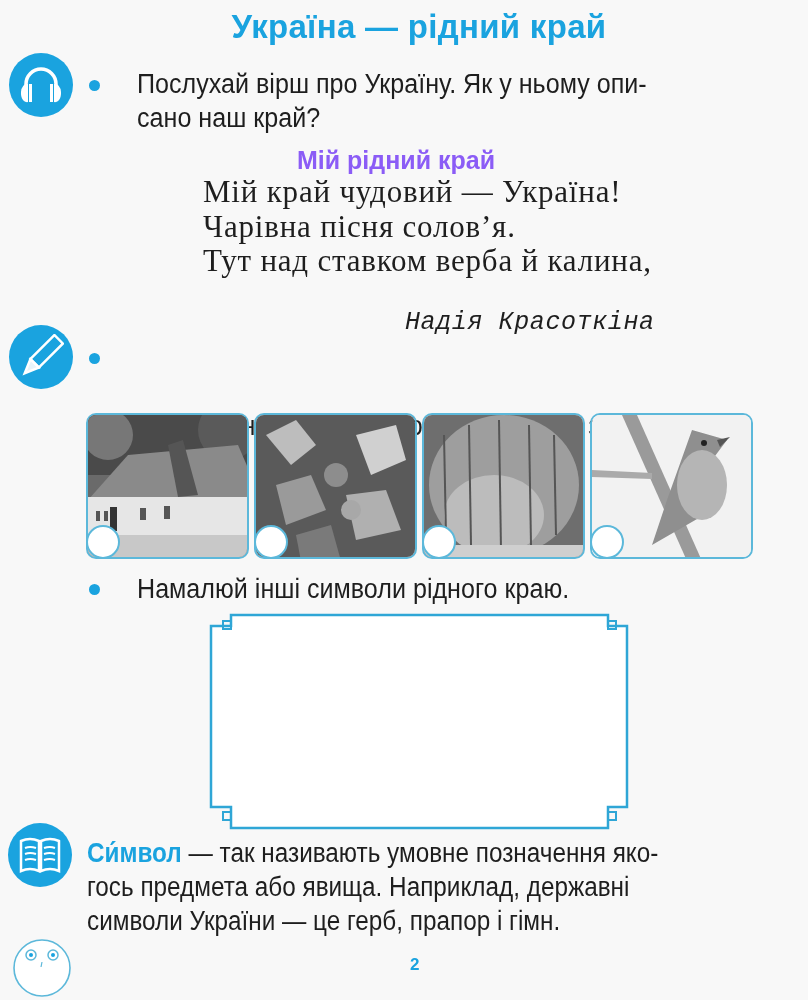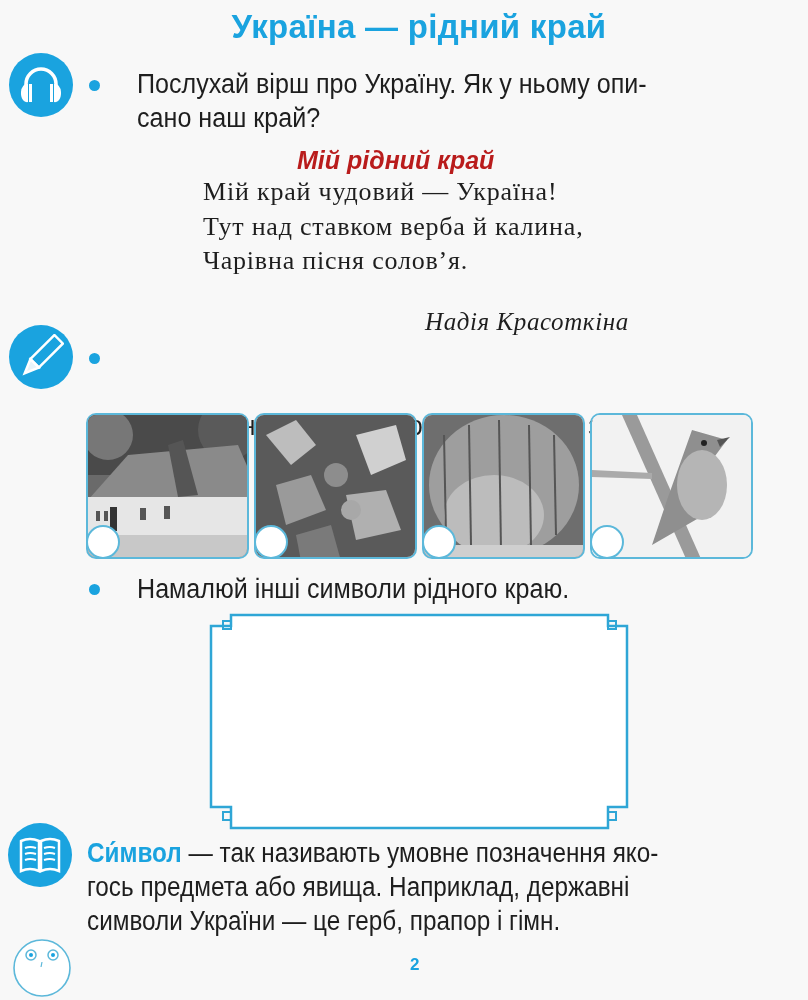--- a/index.html
+++ b/index.html
@@ -21,25 +21,25 @@
       display: flex; align-items: center; justify-content: center;
     }
     .bullet {
       width: 11px; height: 11px; border-radius: 50%; background: #1aa3df;
     }
     .task-text {
       font-size: 27px; line-height: 34px; color: #1e1e1e;
       transform: scaleX(0.93); transform-origin: left top;
     }
     .poem-title {
-      font-size: 25px; font-weight: bold; color: #b91c1c; font-style: italic;
+      font-size: 25px; font-weight: bold; color: #8b5cf6;
     }
     .poem {
       font-family: "Liberation Serif", "DejaVu Serif", serif;
-      font-size: 26px; line-height: 34.5px; color: #1e1e1e;
+      font-size: 31px; line-height: 34.5px; color: #1e1e1e;
       letter-spacing: 0.8px;
     }
     .author {
       font-family: "Liberation Serif", "DejaVu Serif", serif;
       font-style: italic; font-size: 25px; color: #1e1e1e; letter-spacing: 0.6px;
     }
     .photo {
       top: 413px; height: 146px; border: 2px solid #5cb8da; border-radius: 10px;
       overflow: hidden; box-sizing: border-box;
     }
@@ -74,24 +74,24 @@
 </div>
 <div class="abs bullet" style="left:89px; top:80px;"></div>
 <div class="abs task-text" style="left:137px; top:67px; width:660px;">
   <div>Послухай вірш про Україну. Як у ньому опи-</div>
   <div>сано наш край?</div>
 </div>
 
 <div class="abs poem-title" style="left:297px; top:146px;">Мій рідний край</div>
 <div class="abs poem" style="left:203px; top:175px;">
   <div>Мій край чудовий — Україна!</div>
+  <div>Чарівна пісня солов’я.</div>
   <div>Тут над ставком верба й калина,</div>
-  <div>Чарівна пісня солов’я.</div>
-</div>
-<div class="abs author" style="left:425px; top:308px;">Надія Красоткіна</div>
+</div>
+<div class="abs author" style="left:405px; top:308px;font-family:Liberation Mono, monospace;">Надія Красоткіна</div>
 
 <div class="abs task-icon" style="left:9px; top:325px;">
   <svg width="46" height="46" viewBox="0 0 46 46">
     <g transform="rotate(45 23 23)">
       <rect x="17" y="-2" width="12" height="34" fill="none" stroke="#ffffff" stroke-width="2.5"></rect>
       <path d="M17 32 L23 46 L29 32 Z" fill="#e8f4fa" stroke="#ffffff" stroke-width="2.5"></path>
     </g>
   </svg>
 </div>
 <div class="abs bullet" style="left:89px; top:353px;"></div>

